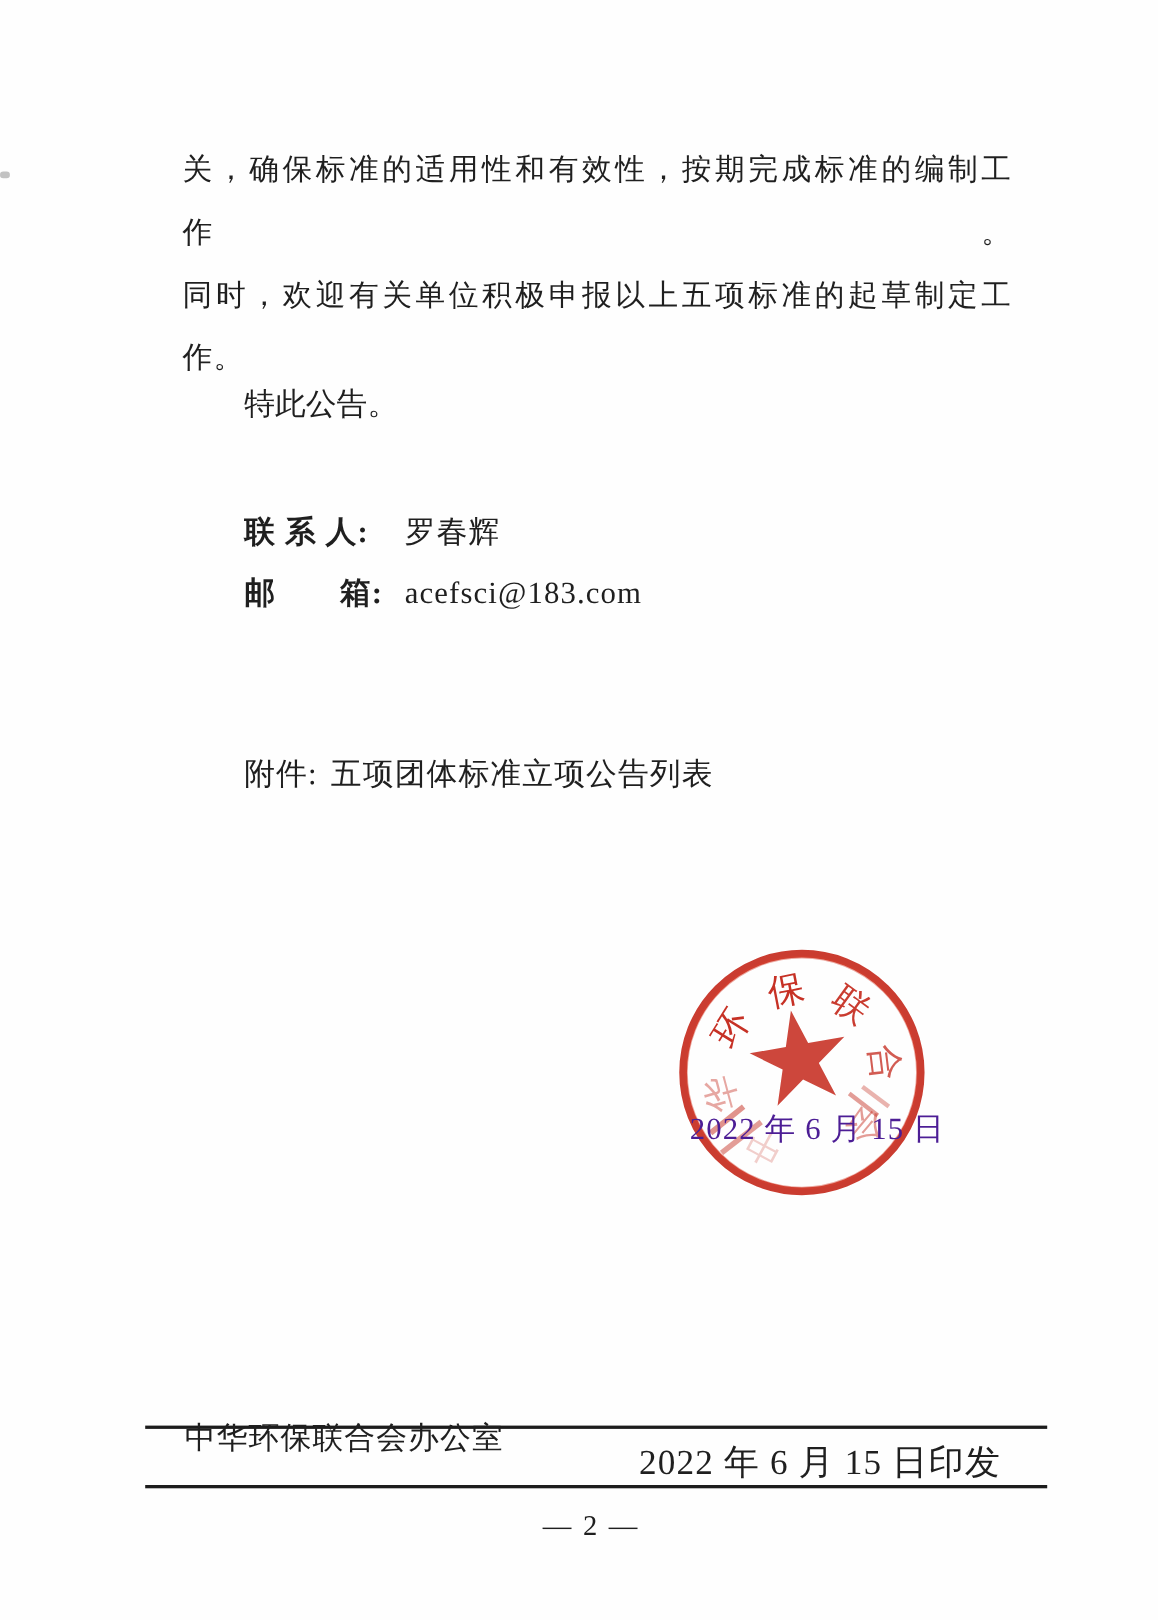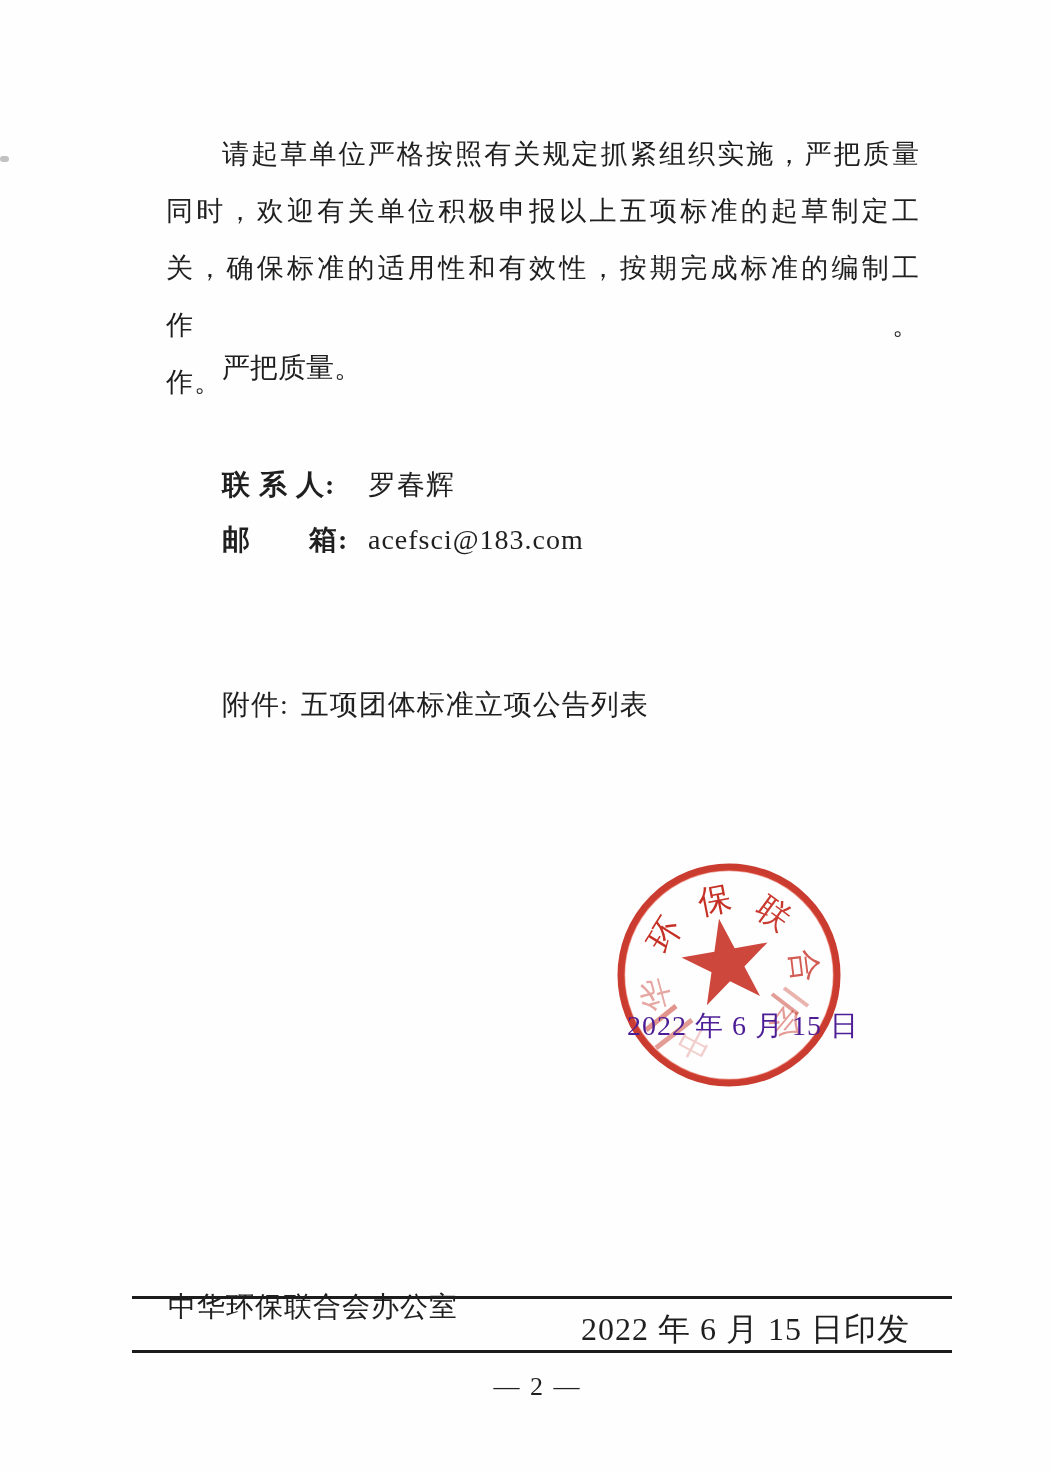--- a/index.html
+++ b/index.html
@@ -39,27 +39,26 @@
   .speck{left:0px;top:156px;width:9px;height:6px;background:#8f8f8f;opacity:.55;border-radius:3px;}
 </style>
 </head>
 <body>
 
 <div class="page">
 
   <div class="abs speck"></div>
 
   <div class="abs para">
-    <div class="jline indent">请起草单位严格按照有关规定抓紧组织实施，严把质量</div>
+    <div class="jline">关，确保标准的适用性和有效性，按期完成标准的编制工作。</div>
     <div class="jline">同时，欢迎有关单位积极申报以上五项标准的起草制定工</div>
-    <div class="jline">关，确保标准的适用性和有效性，按期完成标准的编制工作。</div>
     <div>作。</div>
   </div>
 
-  <div class="abs closing">严把质量。</div>
+  <div class="abs closing">特此公告。</div>
 
   <div class="abs contact">
     <div class="contact-row">
       <span class="contact-label">联 系 人:</span><span class="contact-value">罗春辉</span>
     </div>
     <div class="contact-row">
       <span class="contact-label">邮　　箱:</span><span class="contact-value">acefsci@183.com</span>
     </div>
   </div>
 

